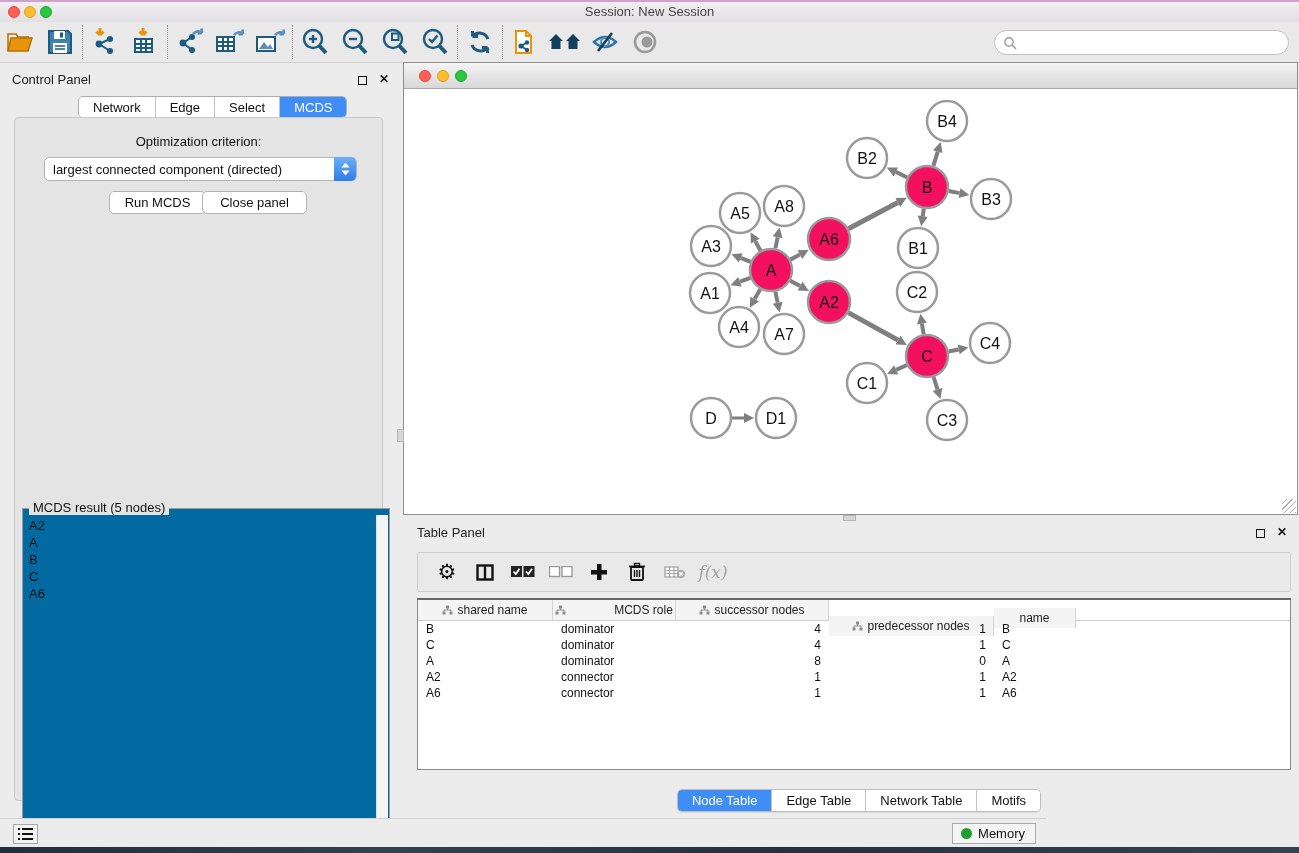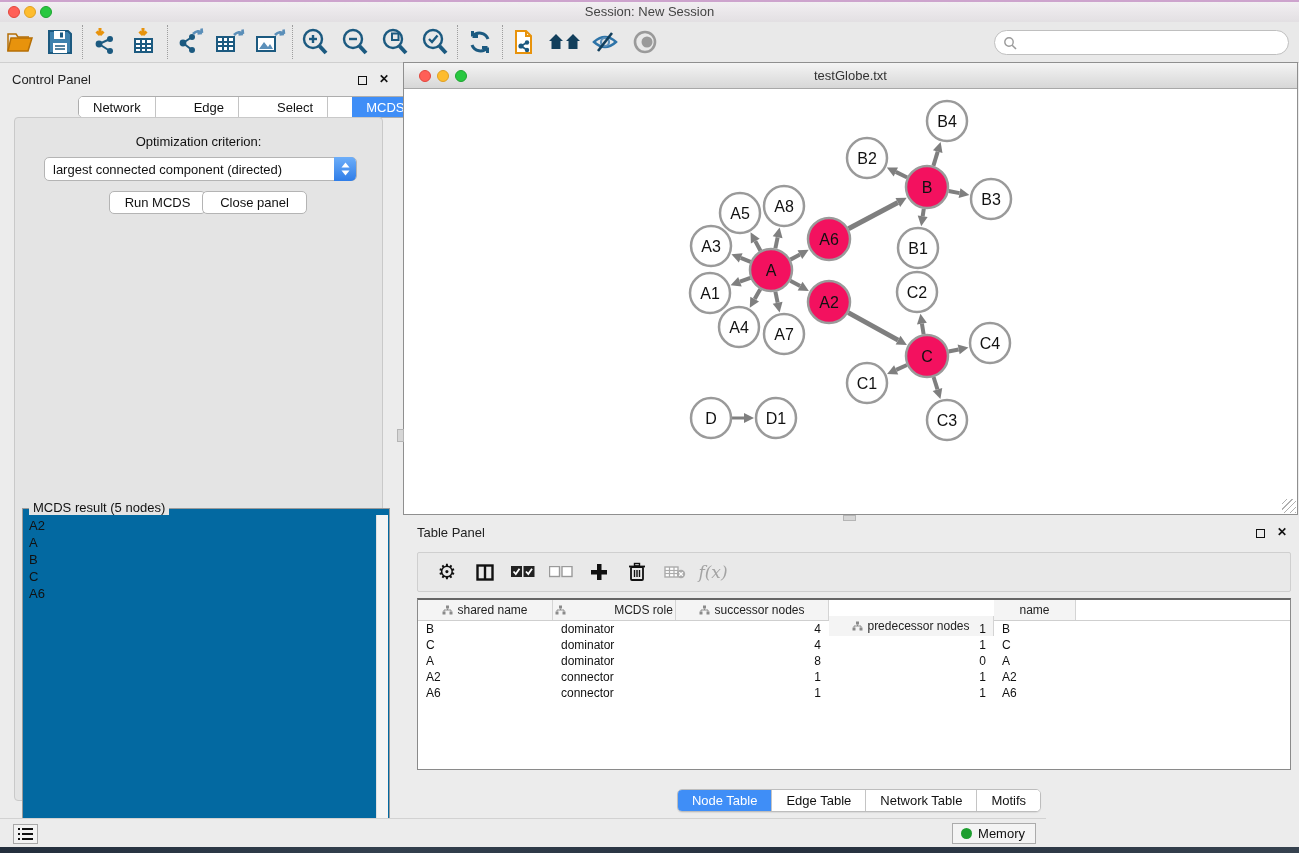--- a/index.html
+++ b/index.html
@@ -25,21 +25,21 @@
   .searchbox { position:absolute; right:10px; top:8px; width:295px; height:25px; background:#fff;
     border:1px solid #bfbfbf; border-radius:13px; display:flex; align-items:center; padding-left:8px; }
   .searchbox input { border:none; outline:none; flex:1; font-size:12px; background:transparent; height:20px; }
 
   
   .control-panel { position:absolute; left:7px; top:68px; width:383px; height:735px; }
   .panel-title { font-size:13px; color:#222; position:absolute; left:5px; top:4px; }
   .panel-ctl { position:absolute; top:6px; font-size:12px; color:#111; }
   .float-box { width:9px; height:9px; border:1.5px solid #111; display:inline-block; }
   .cp-tabs { position:absolute; left:71px; top:28px; display:flex; height:22px;
-    border:1px solid #adadad; border-radius:5px; overflow:hidden; background:#fff;gap:24px; }
+    border:1px solid #adadad; border-radius:5px; overflow:hidden; background:#fff; }
   .seg { padding:3px 14px; font-size:13px; color:#111; border-right:1px solid #c4c4c4; background:#fff; }
   .seg:last-child { border-right:none; }
   .seg.active { background:#3f8ef7; color:#fff; }
   .cp-body { position:absolute; left:7px; top:49px; width:369px; height:684px;
     background:#e4e4e4; border:1px solid #c9c9c9; border-radius:4px; }
   .opt-label { position:absolute; left:0; width:100%; top:16px; text-align:center; font-size:13px; color:#111; }
   .dropdown { position:absolute; left:29px; top:39px; width:313px; height:24px; background:#fff;
     border:1px solid #b4b4b4; border-radius:5px; font-size:13px; color:#111;
     display:flex; align-items:center; padding-left:8px; }
   .dd-spin { position:absolute; right:0; top:-1px; width:22px; height:24px; border-radius:0 5px 5px 0;
@@ -293,21 +293,20 @@
       <div class="list-scroll"></div>
     </div>
   </div>
 </div>
 
 <div class="net-window">
   <div class="net-titlebar">
     <div class="tl-dot t-red"></div>
     <div class="tl-dot t-yellow"></div>
     <div class="tl-dot t-green"></div>
-    <div class="t-title">testGlobe.txt</div>
   </div>
   <div class="net-canvas">
     <svg id="graph-svg" width="893" height="425">
         <line x1="356.48901716798036" y1="161.67335414757676" x2="351.2887023011195" y2="152.11148487625198" stroke="#7f7f7f" stroke-width="4"></line>
         <polygon points="346.51098283201964,143.32664585242324 355.6811218130339,149.72262514170205 346.8962827892051,154.5003446108019" fill="#7f7f7f"></polygon>
         <line x1="371.3793183343823" y1="159.44027896919482" x2="373.63008242271667" y2="148.35959422662572" stroke="#7f7f7f" stroke-width="4"></line>
         <polygon points="375.6206816656177,138.55972103080518 378.5300190206269,149.35489384807624 368.7301458248064,147.3642946051752" fill="#7f7f7f"></polygon>
         <line x1="346.5735128005243" y1="172.8294051202097" x2="336.71125410832826" y2="168.88450164333133" stroke="#7f7f7f" stroke-width="4"></line>
         <polygon points="327.4264871994757,165.1705948797903 338.56820749009876,164.24211818890504 334.85430072655777,173.52688509775763" fill="#7f7f7f"></polygon>
         <line x1="346.4146596993366" y1="188.76168568713538" x2="335.94231316460133" y2="192.7102753641667" stroke="#7f7f7f" stroke-width="4"></line>
@@ -483,21 +482,21 @@
       </span>
       <span class="hcell" style="width:165px;margin-top:16px;">
         <svg width="11" height="10" viewBox="0 0 11 10">
             <rect x="4" y="0.5" width="3" height="3" fill="#8a8a8a"></rect>
             <rect x="0.5" y="6.5" width="3" height="3" fill="#8a8a8a"></rect>
             <rect x="7.5" y="6.5" width="3" height="3" fill="#8a8a8a"></rect>
             <path d="M5.5 3.5 V5 M2 6.5 V5 H9 V6.5" fill="none" stroke="#8a8a8a" stroke-width="1"></path>
           </svg>
         <span>predecessor nodes</span>
       </span>
-      <span class="hcell" style="width:82px;">
+      <span class="hcell" style="width:82px;margin-top:8px;">
         <span>name</span>
       </span>
     </div>
     <div class="dt-row">
       <span class="cell" style="width:135px;">B</span>
       <span class="cell" style="width:123px;">dominator</span>
       <span class="cell num" style="width:153px;">4</span>
       <span class="cell num" style="width:165px;">1</span>
       <span class="cell" style="width:82px;">B</span>
     </div>

